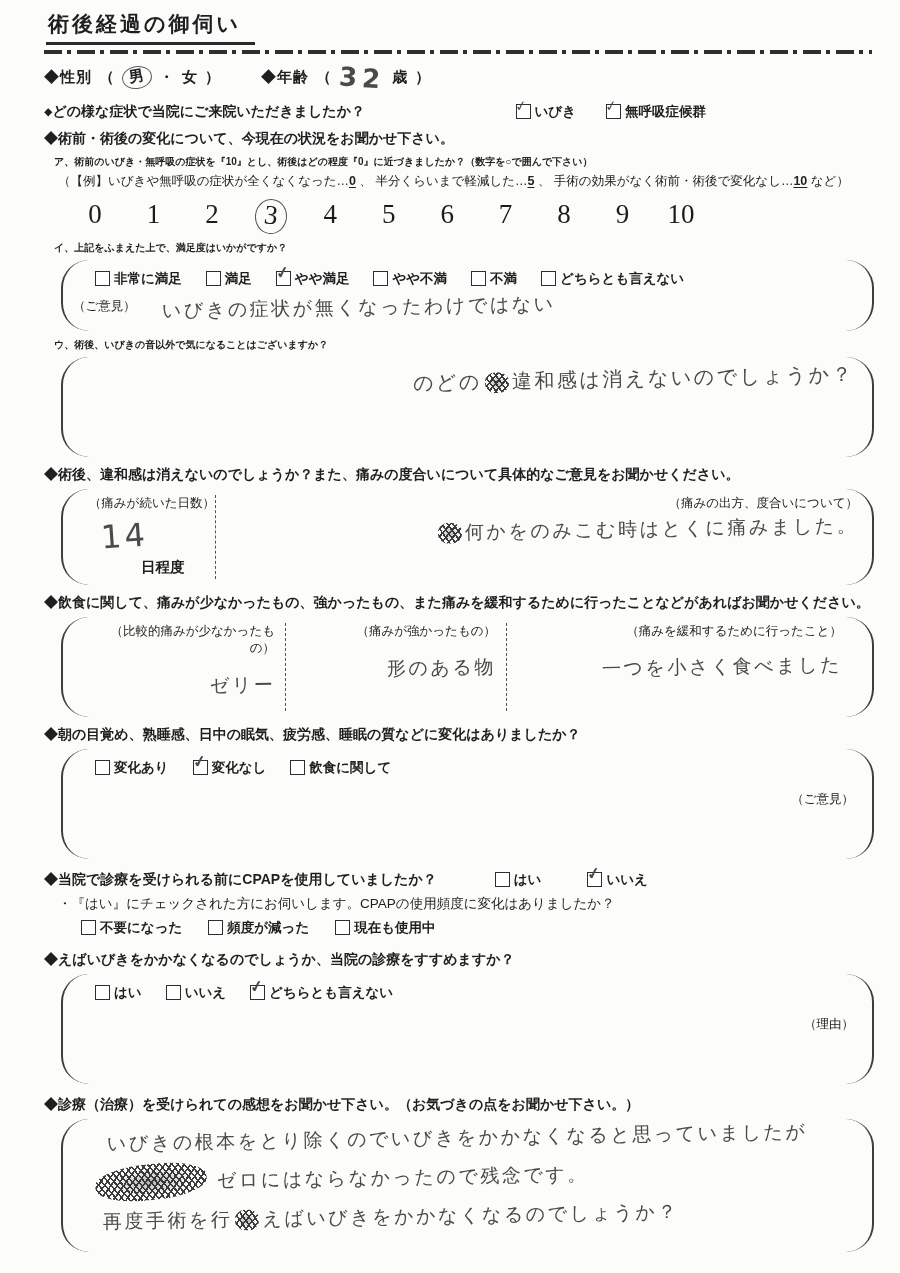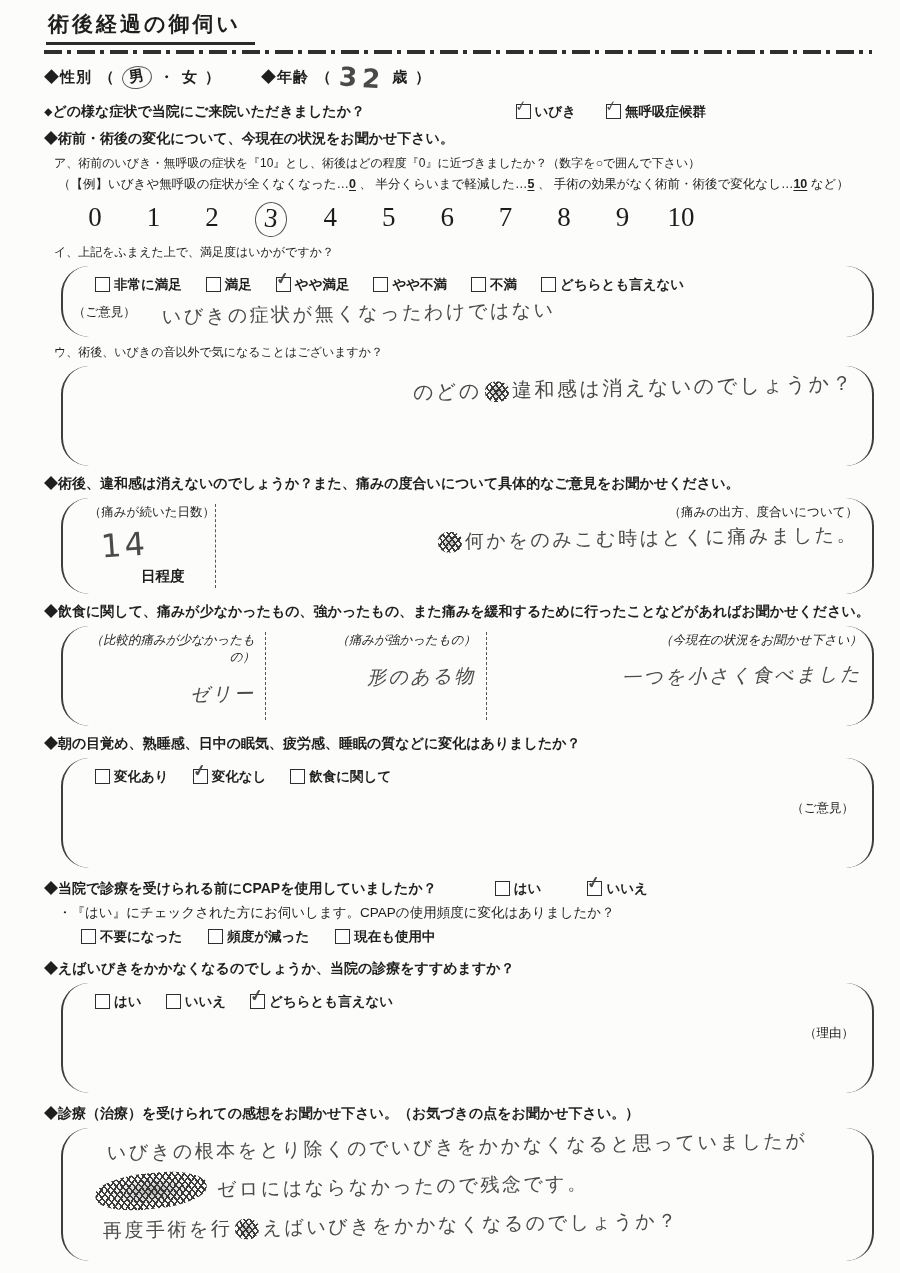--- a/index.html
+++ b/index.html
@@ -9,21 +9,21 @@
     font-family:"Liberation Sans",sans-serif;
   }
   .page{padding:10px 26px 0 44px;position:relative;}
 
   .title{display:inline-block;font-size:21px;font-weight:700;letter-spacing:3px;
     border-bottom:3px solid #2a2a2a;padding:0 14px 4px 2px;margin-left:2px;}
   .dashdot{height:3.5px;margin:5px 2px 9px 0;
     background:repeating-linear-gradient(90deg,#2f2f2f 0 18px,transparent 18px 23px,#2f2f2f 23px 27px,transparent 27px 33px);}
 
   .q{font-size:14px;font-weight:700;margin-top:9px;}
-  .sub{font-size:12px;font-weight:400;margin:7px 0 0 10px;}
+  .sub{font-size:10px;font-weight:700;margin:7px 0 0 10px;}
   .example{font-size:12.5px;margin:4px 0 0 14px;color:#222;}
   .example .u{text-decoration:underline;text-underline-offset:2px;font-weight:700;}
   .small-label{font-size:12.5px;color:#222;}
 
   .row{display:flex;align-items:center;}
   .profile-row{font-size:15px;font-weight:700;gap:7px;margin-top:2px;letter-spacing:1px;}
   .symptom-row{margin-top:10px;font-family:Liberation Mono, monospace;}
   .symptom-opts{margin-left:auto;margin-right:168px;display:flex;gap:30px;}
 
   
@@ -67,21 +67,21 @@
 
   
   .pain-box{display:flex;min-height:84px;padding:6px 14px;}
   .pain-left{width:138px;border-right:1.7px dashed #555;position:relative;flex:0 0 auto;}
   .pain-days{position:absolute;left:24px;top:22px;font-size:32px;letter-spacing:3px;transform:rotate(-4deg);}
   .pain-unit{position:absolute;left:64px;bottom:2px;font-size:14.5px;font-weight:700;}
   .pain-right{padding-left:16px;flex:1;}
   .pain-right .hand{margin-top:8px;margin-left:12px;}
 
   
-  .food-box{display:flex;min-height:88px;padding:6px 0;font-style:italic;}
+  .food-box{display:flex;min-height:88px;padding:6px 20px;}
   .food-col{padding:0 10px 0 4px;}
   .food-col.c1{width:188px;border-right:1.7px dashed #555;flex:0 0 auto;}
   .food-col.c2{width:198px;border-right:1.7px dashed #555;flex:0 0 auto;padding-left:12px;}
   .food-col.c3{flex:1;padding-left:14px;}
   .food-col .hand{margin-top:16px;display:inline-block;}
 
   .sleep-box{min-height:96px;}
   .recommend-box{min-height:96px;}
   .concerns-box{min-height:86px;}
   .concerns-box .hand{margin:6px 0 0 22px;}
@@ -219,21 +219,21 @@
   <div class="abox food-box">
     <div class="food-col c1">
       <div class="small-label">（比較的痛みが少なかったもの）</div>
       <span class="hand hw19">ゼリー</span>
     </div>
     <div class="food-col c2">
       <div class="small-label">（痛みが強かったもの）</div>
       <span class="hand hw19">形のある物</span>
     </div>
     <div class="food-col c3">
-      <div class="small-label">（今現在の状況をお聞かせ下さい）</div>
+      <div class="small-label">（痛みを緩和するために行ったこと）</div>
       <span class="hand hw19">一つを小さく食べました</span>
     </div>
   </div>
 
   
   <div class="q">◆朝の目覚め、熟睡感、日中の眠気、疲労感、睡眠の質などに変化はありましたか？</div>
   <div class="abox sleep-box">
     <div class="opts-row">
       <span class="opt">
           <span class="cb"></span>

